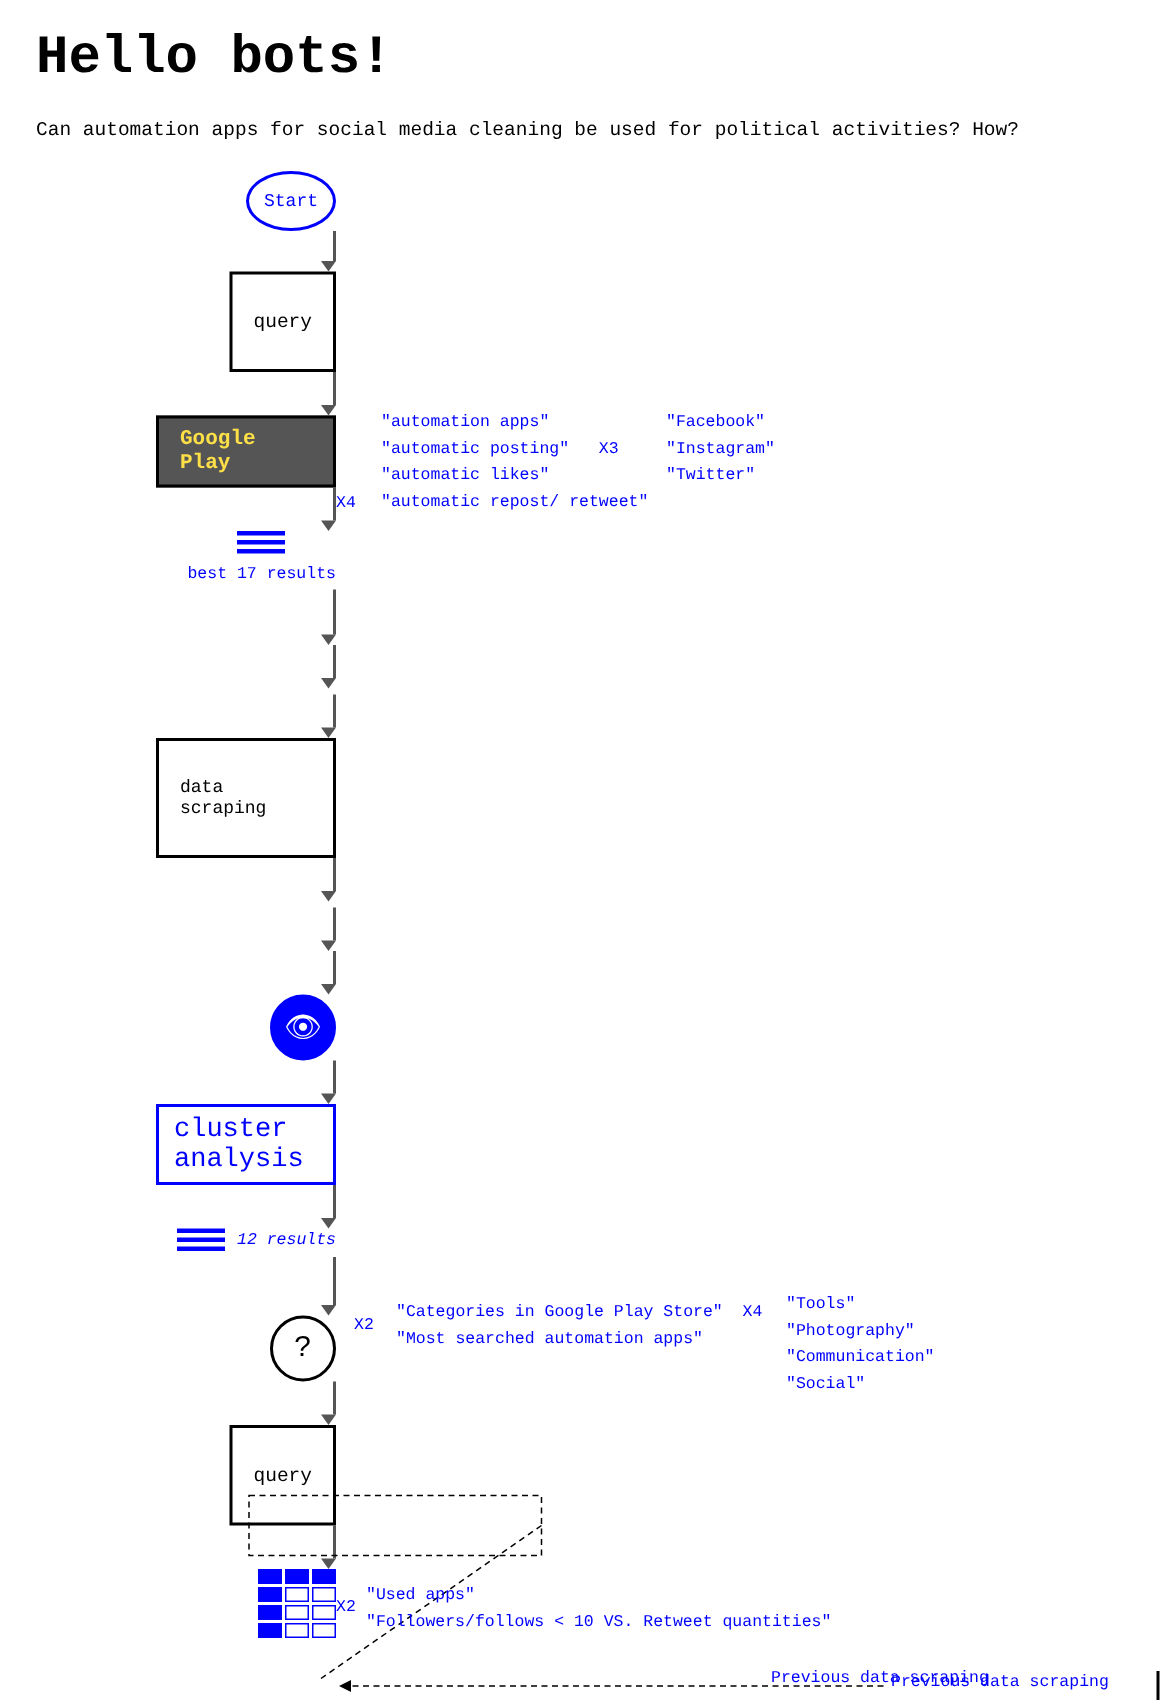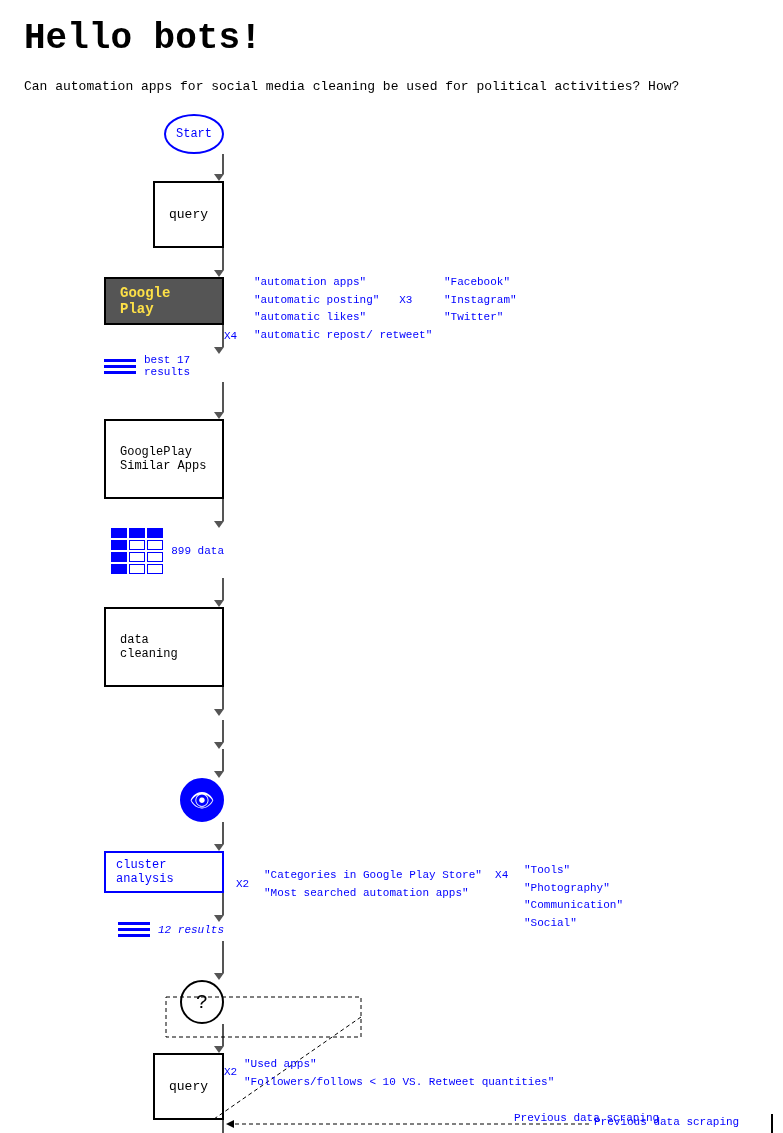--- a/index.html
+++ b/index.html
@@ -169,33 +169,81 @@
     <div class="node-box">query</div>
 
     <div style="width:2px;height:22px;background:#555;"></div>
     <div style="width:0;height:0;border-left:5px solid transparent;border-right:5px solid transparent;border-top:7px solid #555;"></div>
 
     <div class="node-box-dark">Google Play</div>
 
     <div style="width:2px;height:22px;background:#555;"></div>
     <div style="width:0;height:0;border-left:5px solid transparent;border-right:5px solid transparent;border-top:7px solid #555;"></div>
 
-    <div style="display:flex;align-items:center;gap:8px;">
+    <div style="display:flex;align-items:center;gap:8px;flex-direction:column;">
       <div class="lines-icon">
         <div class="line"></div>
         <div class="line"></div>
         <div class="line"></div>
       </div>
       <span class="annot">best 17 results</span>
     </div>
 
     <div style="width:2px;height:30px;background:#555;margin-top:4px;"></div>
     <div style="width:0;height:0;border-left:5px solid transparent;border-right:5px solid transparent;border-top:7px solid #555;"></div>
 
-    <div class="node-box" style="font-size:12px;">GooglePlay Similar Apps</div>
+
+    <div style="width:2px;height:22px;background:#555;"></div>
+    <div style="width:0;height:0;border-left:5px solid transparent;border-right:5px solid transparent;border-top:7px solid #555;"></div>
+
+
+    <div style="width:2px;height:22px;background:#555;margin-top:4px;"></div>
+    <div style="width:0;height:0;border-left:5px solid transparent;border-right:5px solid transparent;border-top:7px solid #555;"></div>
+
+    <div class="node-box" style="font-size:12px;">data scraping</div>
+
+    <div style="width:2px;height:22px;background:#555;"></div>
+    <div style="width:0;height:0;border-left:5px solid transparent;border-right:5px solid transparent;border-top:7px solid #555;"></div>
+
+
+    <div style="width:2px;height:22px;background:#555;margin-top:4px;"></div>
+    <div style="width:0;height:0;border-left:5px solid transparent;border-right:5px solid transparent;border-top:7px solid #555;"></div>
+
+
+    <div style="width:2px;height:22px;background:#555;"></div>
+    <div style="width:0;height:0;border-left:5px solid transparent;border-right:5px solid transparent;border-top:7px solid #555;"></div>
+
+    <div class="node-circle-filled" style="color:#fff;">👁</div>
+
+    <div style="width:2px;height:22px;background:#555;"></div>
+    <div style="width:0;height:0;border-left:5px solid transparent;border-right:5px solid transparent;border-top:7px solid #555;"></div>
+
+    <div class="node-box-blue" style="font-size:18px;">cluster analysis</div>
+
+    <div style="width:2px;height:22px;background:#555;"></div>
+    <div style="width:0;height:0;border-left:5px solid transparent;border-right:5px solid transparent;border-top:7px solid #555;"></div>
+
+    <div style="display:flex;align-items:center;gap:8px;font-style:italic;">
+      <div class="lines-icon">
+        <div class="line"></div>
+        <div class="line"></div>
+        <div class="line"></div>
+      </div>
+      <span class="annot">12 results</span>
+    </div>
+
+    <div style="width:2px;height:32px;background:#555;margin-top:4px;"></div>
+    <div style="width:0;height:0;border-left:5px solid transparent;border-right:5px solid transparent;border-top:7px solid #555;"></div>
+
+    <div class="node-circle-question">?</div>
+
+    <div style="width:2px;height:22px;background:#555;"></div>
+    <div style="width:0;height:0;border-left:5px solid transparent;border-right:5px solid transparent;border-top:7px solid #555;"></div>
+
+    <div class="node-box">query</div>
 
     <div style="width:2px;height:22px;background:#555;"></div>
     <div style="width:0;height:0;border-left:5px solid transparent;border-right:5px solid transparent;border-top:7px solid #555;"></div>
 
     <div style="display:flex;align-items:center;gap:8px;">
       <div class="table-icon">
         <div class="row">
             <div class="cell header"></div>
             <div class="cell header"></div>
             <div class="cell header"></div>
@@ -209,94 +257,20 @@
             <div class="cell side"></div>
             <div class="cell"></div>
             <div class="cell"></div>
           </div>
         <div class="row">
             <div class="cell side"></div>
             <div class="cell"></div>
             <div class="cell"></div>
           </div>
       </div>
-      <span class="annot">899 data</span>
-    </div>
-
-    <div style="width:2px;height:22px;background:#555;margin-top:4px;"></div>
-    <div style="width:0;height:0;border-left:5px solid transparent;border-right:5px solid transparent;border-top:7px solid #555;"></div>
-
-    <div class="node-box" style="font-size:12px;">data cleaning</div>
-
-    <div style="width:2px;height:22px;background:#555;"></div>
-    <div style="width:0;height:0;border-left:5px solid transparent;border-right:5px solid transparent;border-top:7px solid #555;"></div>
-
-
-    <div style="width:2px;height:22px;background:#555;margin-top:4px;"></div>
-    <div style="width:0;height:0;border-left:5px solid transparent;border-right:5px solid transparent;border-top:7px solid #555;"></div>
-
-
-    <div style="width:2px;height:22px;background:#555;"></div>
-    <div style="width:0;height:0;border-left:5px solid transparent;border-right:5px solid transparent;border-top:7px solid #555;"></div>
-
-    <div class="node-circle-filled" style="color:#fff;">👁</div>
-
-    <div style="width:2px;height:22px;background:#555;"></div>
-    <div style="width:0;height:0;border-left:5px solid transparent;border-right:5px solid transparent;border-top:7px solid #555;"></div>
-
-    <div class="node-box-blue" style="font-size:12px;">cluster analysis</div>
-
-    <div style="width:2px;height:22px;background:#555;"></div>
-    <div style="width:0;height:0;border-left:5px solid transparent;border-right:5px solid transparent;border-top:7px solid #555;"></div>
-
-    <div style="display:flex;align-items:center;gap:8px;font-style:italic;">
-      <div class="lines-icon">
-        <div class="line"></div>
-        <div class="line"></div>
-        <div class="line"></div>
-      </div>
-      <span class="annot">12 results</span>
-    </div>
-
-    <div style="width:2px;height:32px;background:#555;margin-top:4px;"></div>
-    <div style="width:0;height:0;border-left:5px solid transparent;border-right:5px solid transparent;border-top:7px solid #555;"></div>
-
-    <div class="node-circle-question">?</div>
-
-    <div style="width:2px;height:22px;background:#555;"></div>
-    <div style="width:0;height:0;border-left:5px solid transparent;border-right:5px solid transparent;border-top:7px solid #555;"></div>
-
-    <div class="node-box">query</div>
-
-    <div style="width:2px;height:22px;background:#555;"></div>
-    <div style="width:0;height:0;border-left:5px solid transparent;border-right:5px solid transparent;border-top:7px solid #555;"></div>
-
-    <div style="display:flex;align-items:center;gap:8px;">
-      <div class="table-icon">
-        <div class="row">
-            <div class="cell header"></div>
-            <div class="cell header"></div>
-            <div class="cell header"></div>
-          </div>
-        <div class="row">
-            <div class="cell side"></div>
-            <div class="cell"></div>
-            <div class="cell"></div>
-          </div>
-        <div class="row">
-            <div class="cell side"></div>
-            <div class="cell"></div>
-            <div class="cell"></div>
-          </div>
-        <div class="row">
-            <div class="cell side"></div>
-            <div class="cell"></div>
-            <div class="cell"></div>
-          </div>
-      </div>
     </div>
 
   </div>
 
   <div class="abs-annot" style="left:200px; top:170px;margin-top:44px;">X4</div>
   <div class="abs-annot" style="left:230px; top:160px; line-height:1.6;">"automation apps"
 "automatic posting"   X3
 "automatic likes"
 "automatic repost/ retweet"</div>
   <div class="abs-annot" style="left:420px; top:160px; line-height:1.6;">"Facebook"

